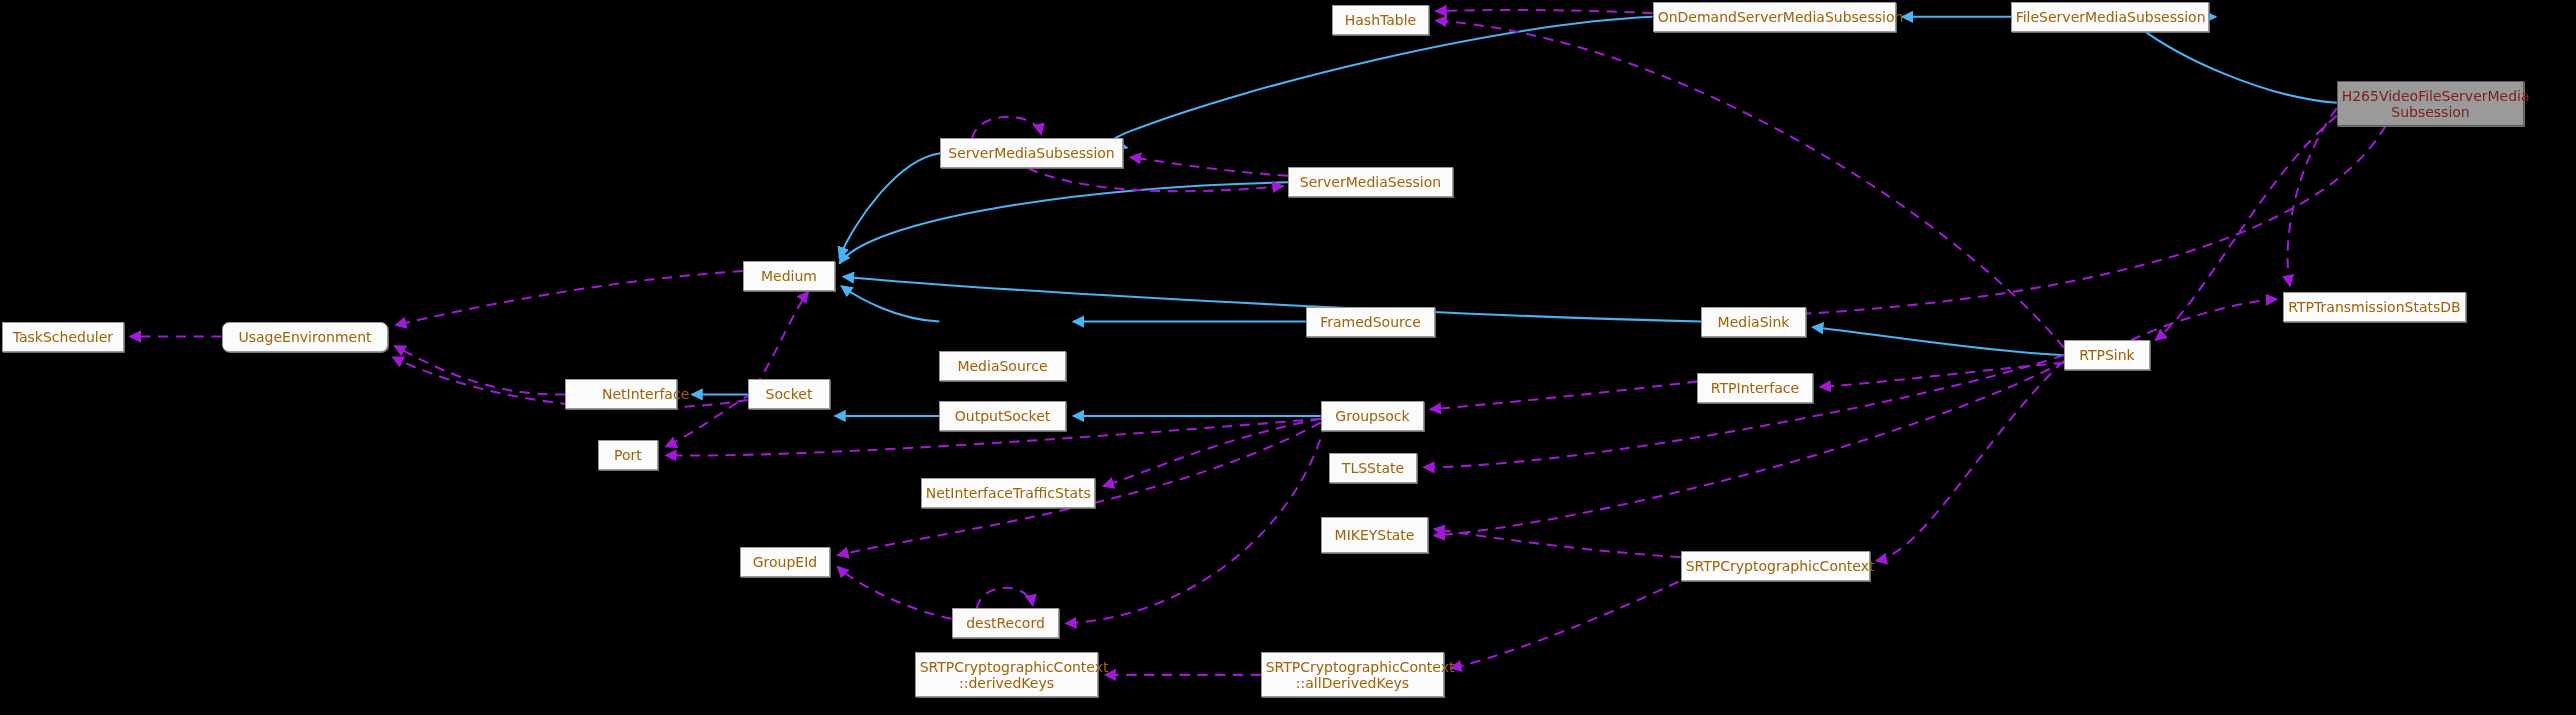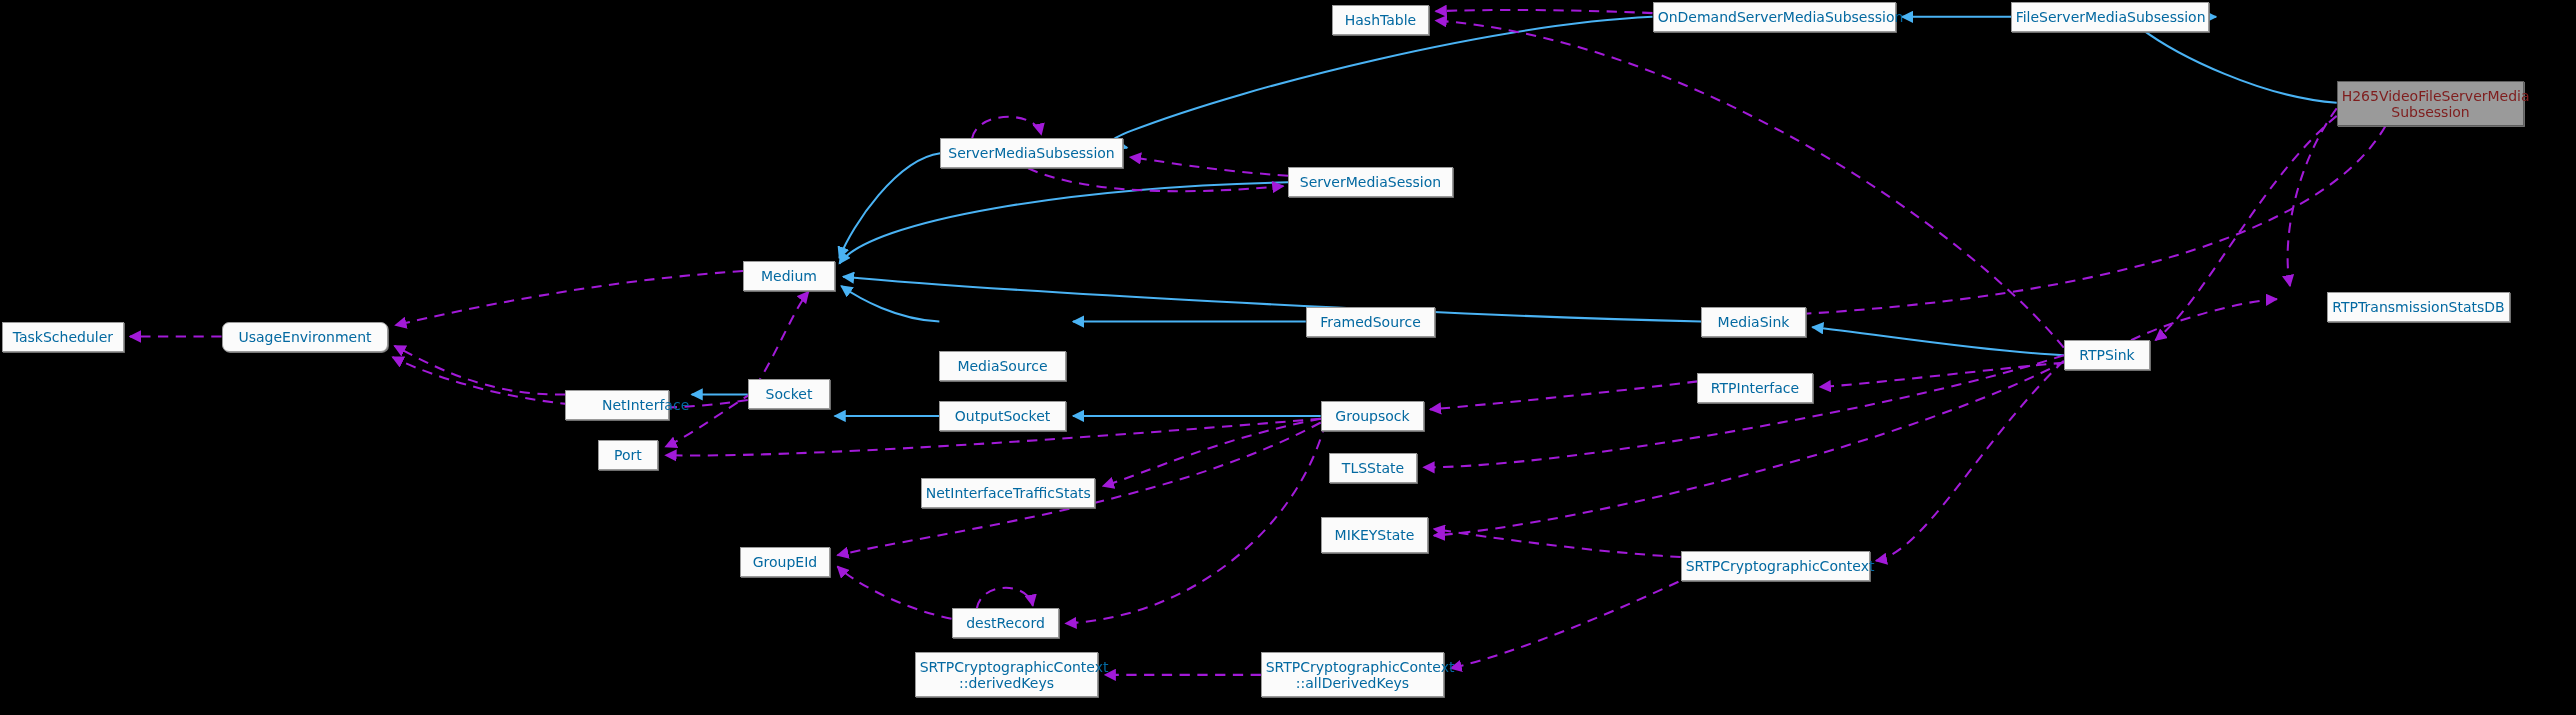--- a/index.html
+++ b/index.html
@@ -23,21 +23,21 @@
     width: 2576px;
     height: 716px;
     pointer-events: none;
   }
   .node {
     position: absolute;
     box-sizing: border-box;
     background: #fbfbfb;
     border: 0.9px solid #9a9a9a;
     box-shadow: 0.9px 0.9px 0 0 #7a7a7a;
-    color: #0369a1;
+    color: #a16207;
     font-size: 14px;
     line-height: 16px;
     display: flex;
     align-items: center;
     justify-content: center;
     text-align: center;
     letter-spacing: 0px;
     white-space: pre-line;
     padding: 0 3.7px;
     z-index: 5;
@@ -112,21 +112,21 @@
       <path d="M 2280 364 C 2330 340 2400 322 2436 320"></path>
       <path d="M 2500 116 C 2460 170 2440 250 2450 306"></path>
       <path d="M 2500 124 C 2420 190 2360 320 2306 364"></path>
       <path d="M 2552 135 C 2480 260 2200 330 1830 340"></path>
     </g>
   </svg>
 
   <div id="nodes">
       <div class="node" style="left: 1.9px; top: 322px; width: 122px; height: 30px;"><span class="label">TaskScheduler</span></div>
       <div class="node" style="left: 222px; top: 322px; width: 166px; height: 30px; border-radius: 7px;"><span class="label">UsageEnvironment</span></div>
-      <div class="node" style="left: 565px; top: 390px; width: 104px; height: 30px; padding-left: 36px;"><span class="label">NetInterface</span></div>
+      <div class="node" style="left: 565px; top: 379px; width: 112px; height: 30px; padding-left: 36px;"><span class="label">NetInterface</span></div>
       <div class="node" style="left: 598px; top: 440px; width: 60px; height: 30px;"><span class="label">Port</span></div>
       <div class="node" style="left: 743px; top: 261px; width: 92px; height: 30px;"><span class="label">Medium</span></div>
       <div class="node" style="left: 748px; top: 379px; width: 82px; height: 30px;"><span class="label">Socket</span></div>
       <div class="node" style="left: 740px; top: 547px; width: 90px; height: 30px;"><span class="label">GroupEId</span></div>
       <div class="node" style="left: 939px; top: 307px; width: 127px; height: 30px; margin-top: 44px;"><span class="label">MediaSource</span></div>
       <div class="node" style="left: 939px; top: 401px; width: 127px; height: 30px;"><span class="label">OutputSocket</span></div>
       <div class="node" style="left: 921px; top: 478px; width: 174px; height: 30px;"><span class="label">NetInterfaceTrafficStats</span></div>
       <div class="node" style="left: 952px; top: 608px; width: 107px; height: 30px;"><span class="label">destRecord</span></div>
       <div class="node" style="left: 915px; top: 652px; width: 183px; height: 45px;"><span class="label">SRTPCryptographicContext
 ::derivedKeys</span></div>
@@ -136,20 +136,20 @@
       <div class="node" style="left: 1306px; top: 307px; width: 129px; height: 30px;"><span class="label">FramedSource</span></div>
       <div class="node" style="left: 1321px; top: 401px; width: 103px; height: 30px;"><span class="label">Groupsock</span></div>
       <div class="node" style="left: 1329px; top: 453px; width: 88px; height: 30px;"><span class="label">TLSState</span></div>
       <div class="node" style="left: 1321px; top: 517px; width: 107px; height: 36px;"><span class="label">MIKEYState</span></div>
       <div class="node" style="left: 1261px; top: 652px; width: 183px; height: 45px;"><span class="label">SRTPCryptographicContext
 ::allDerivedKeys</span></div>
       <div class="node" style="left: 1701px; top: 307px; width: 105px; height: 30px;"><span class="label">MediaSink</span></div>
       <div class="node" style="left: 1697px; top: 373px; width: 116px; height: 30px; text-align: center;"><span class="label">RTPInterface</span></div>
       <div class="node" style="left: 1681px; top: 551px; width: 189px; height: 30px;"><span class="label">SRTPCryptographicContext</span></div>
       <div class="node" style="left: 2064px; top: 340px; width: 86px; height: 30px;"><span class="label">RTPSink</span></div>
-      <div class="node" style="left: 2283px; top: 292px; width: 183px; height: 30px; margin-left: 44px;"><span class="label">RTPTransmissionStatsDB</span></div>
+      <div class="node" style="left: 2283px; top: 292px; width: 183px; height: 30px;"><span class="label">RTPTransmissionStatsDB</span></div>
       <div class="node" style="left: 1653px; top: 1.9px; width: 243px; height: 30px;"><span class="label">OnDemandServerMediaSubsession</span></div>
       <div class="node" style="left: 2011px; top: 1.9px; width: 198px; height: 30px;"><span class="label">FileServerMediaSubsession</span></div>
       <div class="node highlight" style="left: 2337px; top: 81px; width: 187px; height: 45px;"><span class="label">H265VideoFileServerMedia
 Subsession</span></div>
     </div>
 </div>
 
 
 </body></html>

